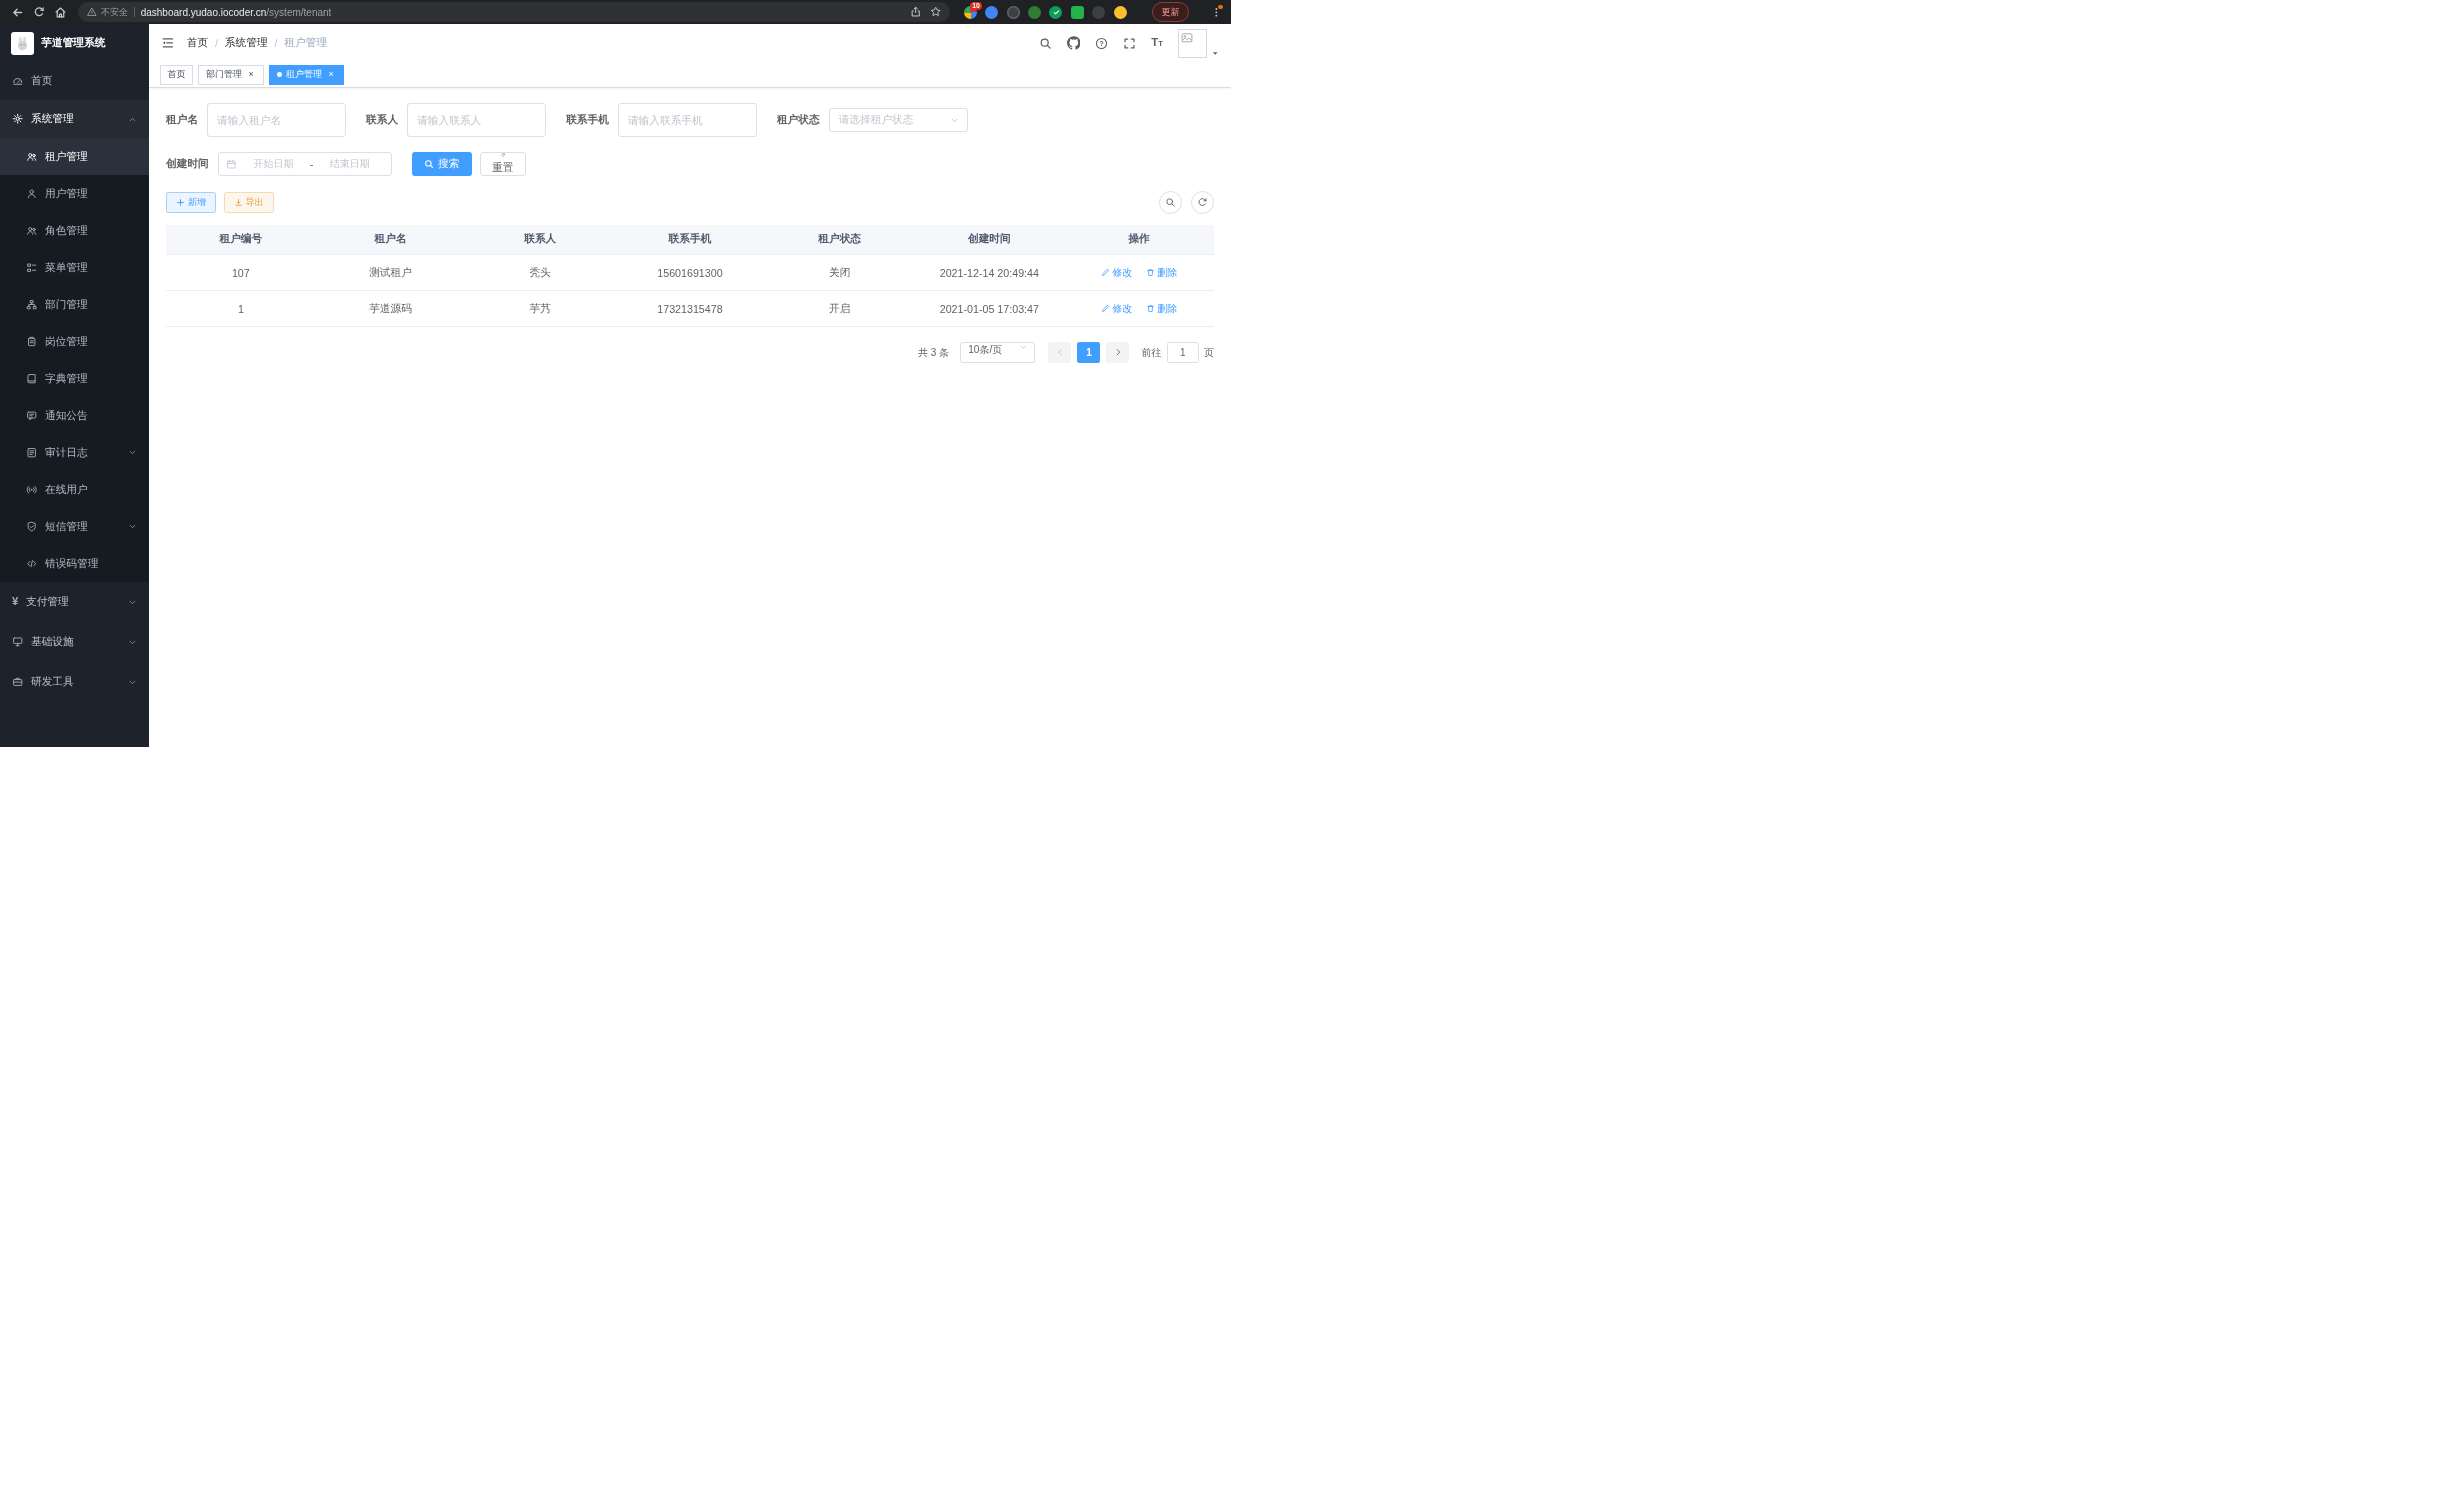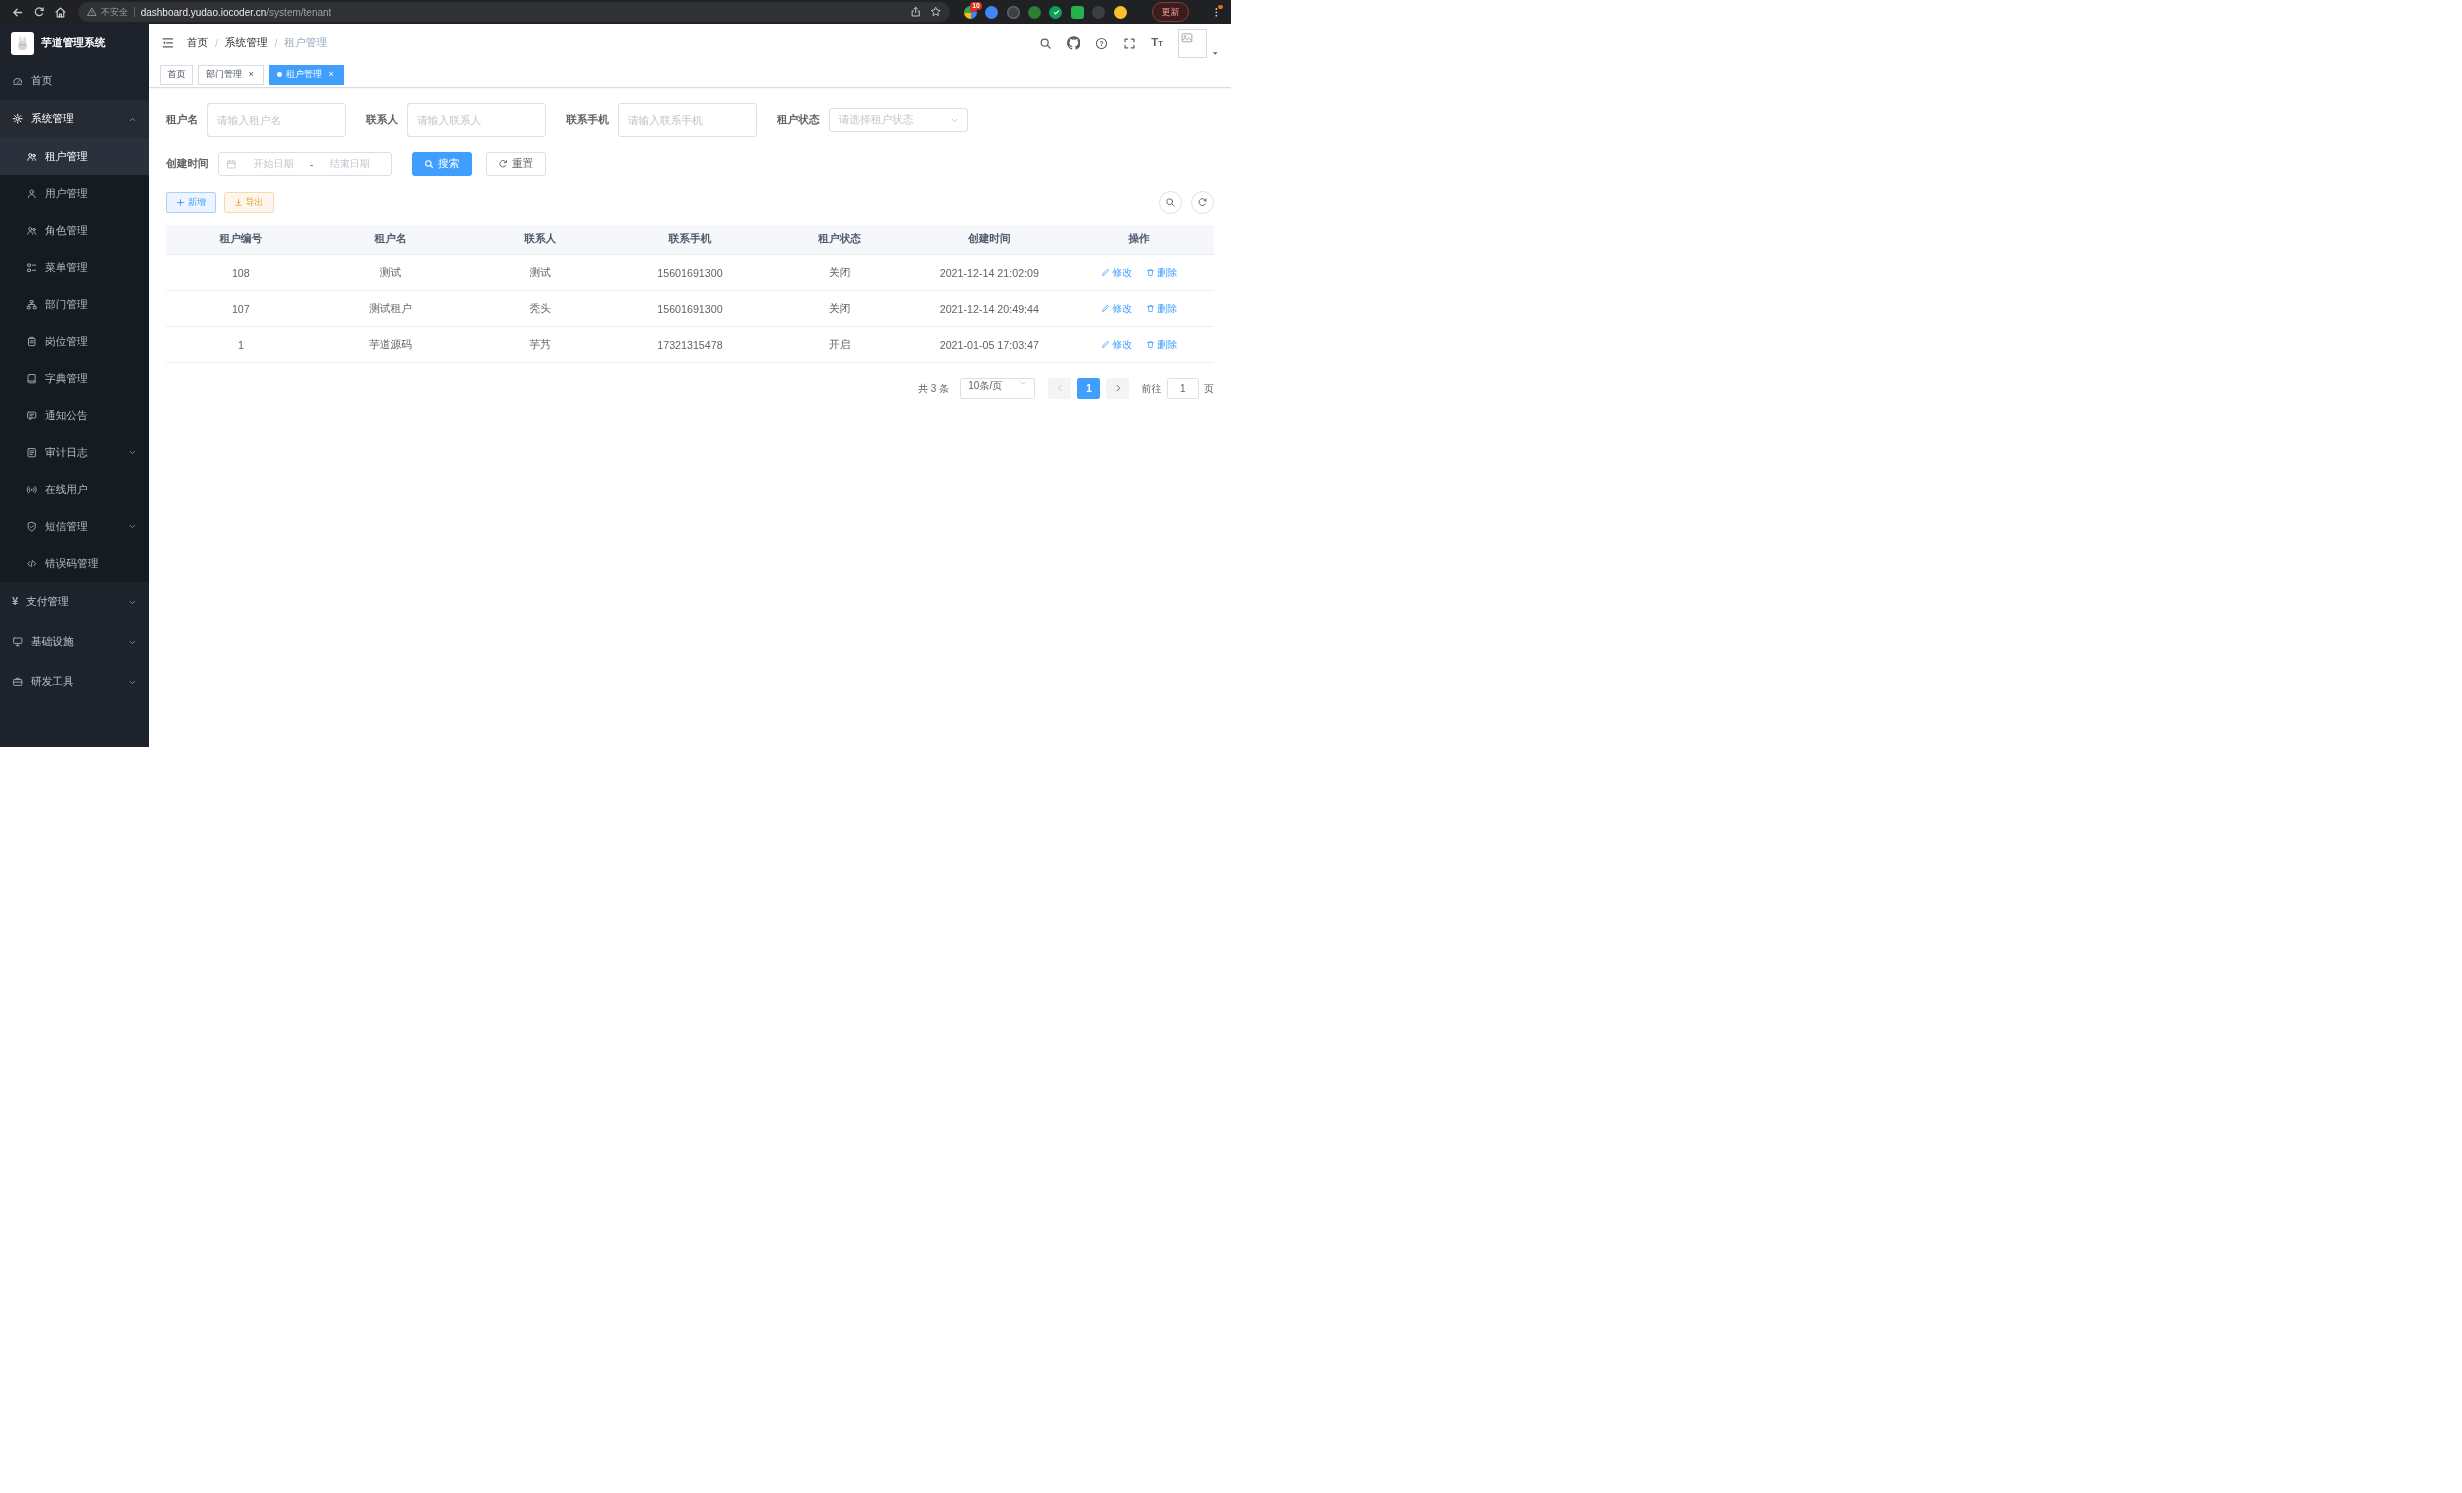--- a/index.html
+++ b/index.html
@@ -75,21 +75,21 @@
   .text-input { width:139px; height:24px; border:0.8px solid #dcdfe6; border-radius:3px; padding:16px 9px; font-size:10.7px; color:#606266; outline:none; background:#fff; font-family:inherit; }
   .text-input::placeholder { color:#c0c4cc; }
   .select { width:139px; height:24px; border:0.8px solid #dcdfe6; border-radius:3px; display:flex; align-items:center; padding:0 7.6px 0 9px; font-size:10.7px; color:#c0c4cc; background:#fff; cursor:pointer; }
   .select .caret { margin-left:auto; color:#c0c4cc; display:flex; }
   .date-range { width:174px; height:24px; border:0.8px solid #dcdfe6; border-radius:3px; display:flex; align-items:center; padding:0 7.6px; gap:3px; font-size:10px; color:#c0c4cc; background:#fff; cursor:pointer; }
   .date-range .cal { color:#c0c4cc; display:flex; flex-shrink:0; }
   .date-range .ph { flex:1; text-align:center; }
   .date-range .rsep { color:#606266; }
   .btn { height:24px; padding:0 11.4px; border-radius:3px; font-size:10.7px; display:inline-flex; align-items:center; gap:3.8px; cursor:pointer; border:0.8px solid transparent; white-space:nowrap; font-family:inherit; }
   .btn-primary { background:#409eff; color:#fff; }
-  .btn-default { background:#fff; border-color:#dcdfe6; color:#606266; margin-left:14px; }
+  .btn-default { background:#fff; border-color:#dcdfe6; color:#606266; margin-left:8px;flex-direction:column; }
 
   .toolbar { display:flex; align-items:center; margin-bottom:10.7px; }
   .btn-mini { height:21px; padding:0 9px; border-radius:2.3px; font-size:9px; display:inline-flex; align-items:center; gap:3px; cursor:pointer; white-space:nowrap; }
   .btn-add { background:#ecf5ff; border:0.8px solid #a3d0fd; color:#409eff; }
   .btn-export { background:#fdf6ec; border:0.8px solid #f5dab1; color:#e6a23c; margin-left:7.6px; }
   .tool-icons { margin-left:auto; display:flex; gap:9px; }
   .circle-btn { width:23px; height:23px; border:0.8px solid #dcdfe6; border-radius:50%; background:#fff; display:flex; align-items:center; justify-content:center; color:#606266; cursor:pointer; }
 
   table.grid { width:100%; border-collapse:collapse; table-layout:fixed; }
   .grid th { height:30px; background:#f5f7fa; color:#515a6e; font-size:10.7px; font-weight:700; border-bottom:0.8px solid #ebeef5; }
@@ -569,42 +569,20 @@
               <th>租户编号</th>
               <th>租户名</th>
               <th>联系人</th>
               <th>联系手机</th>
               <th>租户状态</th>
               <th>创建时间</th>
               <th>操作</th>
             </tr>
           </thead>
           <tbody>
-            <tr>
-              <td>108</td>
-              <td>测试</td>
-              <td>测试</td>
-              <td>15601691300</td>
-              <td>关闭</td>
-              <td>2021-12-14 21:02:09</td>
-              <td>
-                <span class="op-link">
-                    <svg width="9" height="9" viewBox="0 0 16 16" fill="none" stroke="currentColor" stroke-width="1.4" stroke-linecap="round" stroke-linejoin="round">
-                      <path d="M11.8 2.4l1.8 1.8-8.3 8.3-2.6.8.8-2.6z"></path>
-                    </svg>
-                    <span>修改</span>
-                  </span>
-                <span class="op-link">
-                    <svg width="9" height="9" viewBox="0 0 16 16" fill="none" stroke="currentColor" stroke-width="1.4" stroke-linecap="round" stroke-linejoin="round">
-                      <path d="M2.8 4.3h10.4M6.4 4.3V2.8h3.2v1.5M4.3 4.3l.7 9h6l.7-9"></path>
-                    </svg>
-                    <span>删除</span>
-                  </span>
-              </td>
-            </tr>
             <tr>
               <td>107</td>
               <td>测试租户</td>
               <td>秃头</td>
               <td>15601691300</td>
               <td>关闭</td>
               <td>2021-12-14 20:49:44</td>
               <td>
                 <span class="op-link">
                     <svg width="9" height="9" viewBox="0 0 16 16" fill="none" stroke="currentColor" stroke-width="1.4" stroke-linecap="round" stroke-linejoin="round">

